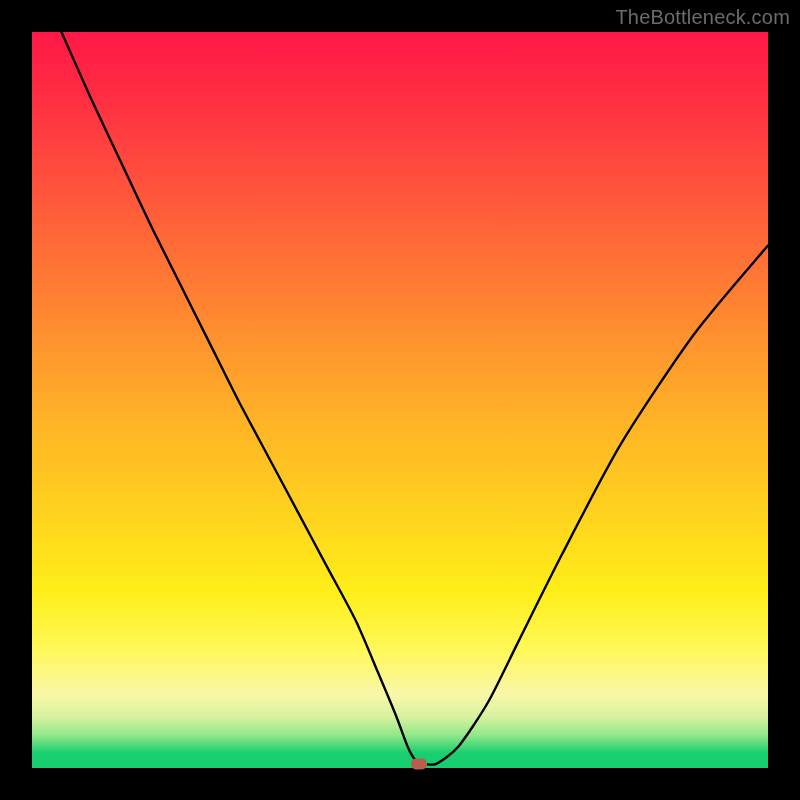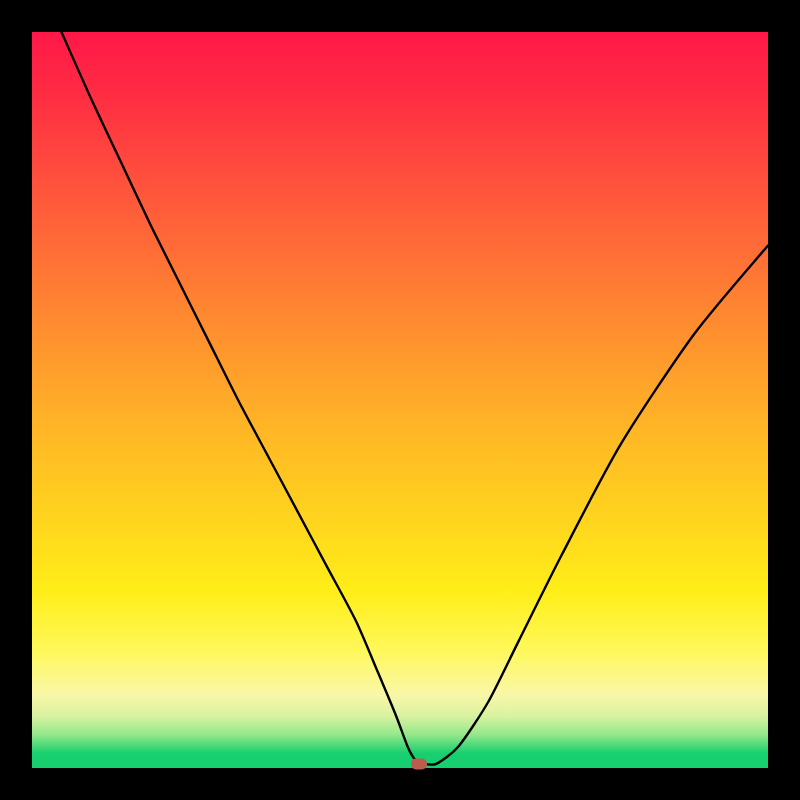--- a/index.html
+++ b/index.html
@@ -68,19 +68,20 @@
     height: 11px;
     background: #bb5c4e;
     border-radius: 5px;
     transform: translate(-50%, -50%);
   }
 </style>
 </head>
 <body>
 
 <div class="frame">
+  <div class="watermark">TheBottleneck.com</div>
   <div class="plot">
     <svg class="curve" viewBox="0 0 736 736" preserveAspectRatio="none">
       <path id="curve-path" fill="none" stroke="#000" stroke-width="2.4" stroke-linecap="round" stroke-linejoin="round" d="M 29.44 0.00 C 33.12 8.28, 51.52 50.14, 58.88 66.24 C 66.24 82.34, 80.96 113.16, 88.32 128.80 C 95.68 144.44, 110.40 176.18, 117.76 191.36 C 125.12 206.54, 139.84 235.52, 147.20 250.24 C 154.56 264.96, 169.28 294.40, 176.64 309.12 C 184.00 323.84, 198.72 353.74, 206.08 368.00 C 213.44 382.26, 228.16 409.40, 235.52 423.20 C 242.88 437.00, 257.60 464.60, 264.96 478.40 C 272.32 492.20, 287.04 519.80, 294.40 533.60 C 301.76 547.40, 317.40 575.46, 323.84 588.80 C 330.28 602.14, 340.86 628.36, 345.92 640.32 C 350.98 652.28, 360.64 675.28, 364.32 684.48 C 368.00 693.68, 373.06 708.58, 375.36 713.92 C 377.66 719.26, 380.88 724.96, 382.72 727.17 C 384.56 729.38, 387.32 731.03, 390.08 731.58 C 392.84 732.14, 400.20 733.79, 404.80 731.58 C 409.40 729.38, 420.44 721.65, 426.88 713.92 C 433.32 706.19, 448.96 682.64, 456.32 669.76 C 463.68 656.88, 476.56 629.28, 485.76 610.88 C 494.96 592.48, 517.04 547.40, 529.92 522.56 C 542.80 497.72, 572.24 439.76, 588.80 412.16 C 605.36 384.56, 644.00 326.60, 662.40 301.76 C 680.80 276.92, 726.80 224.48, 736.00 213.44"></path>
     </svg>
     <div id="marker" class="marker" style="left: 387.136px; top: 731.584px;"></div>
   </div>
 </div>
 
 </body></html>

